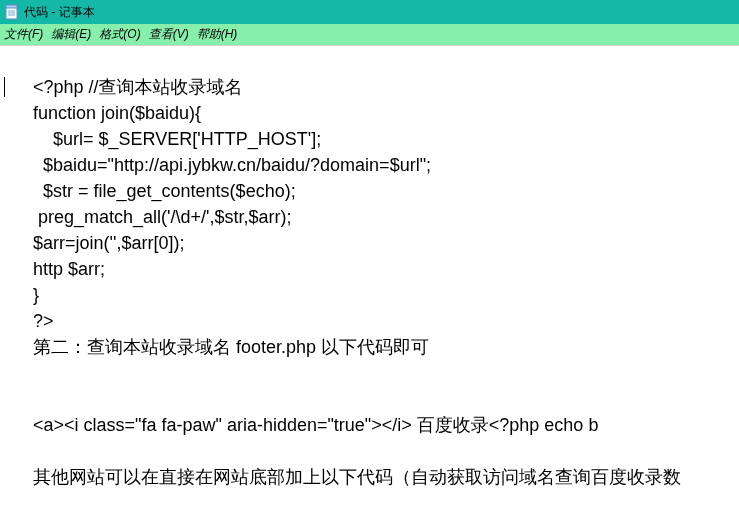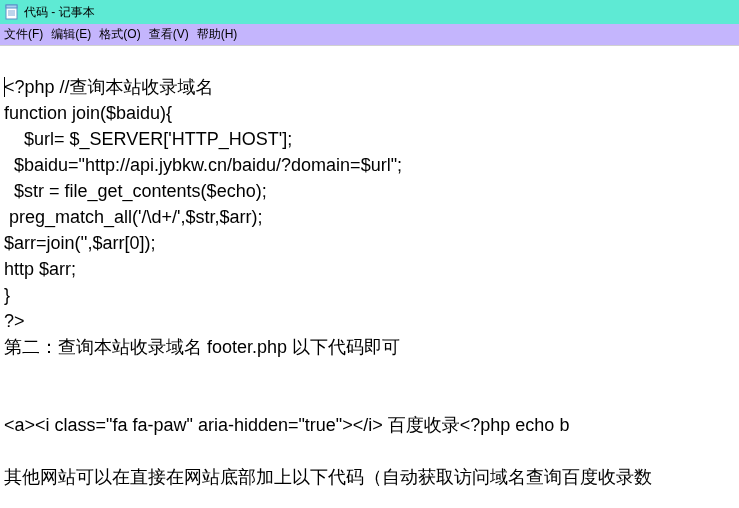--- a/index.html
+++ b/index.html
@@ -1,24 +1,24 @@
 <!DOCTYPE html>
 <html><head>
   <meta charset="utf-8">
   <style>
     * { margin: 0; padding: 0; box-sizing: border-box; }
     body { font-family: "Microsoft YaHei", "SimSun", Arial, sans-serif; background: #fff; width: 739px; height: 508px; overflow: hidden; }
-    .titlebar { height: 24px; display: flex; align-items: center; padding: 2px 4px; background: #5eead4; border-bottom: 0; }
+    .titlebar { height: 24px; display: flex; align-items: center; padding: 2px 4px; background: #14b8a6; border-bottom: 0; }
     .titlebar .icon { width: 16px; height: 16px; margin-right: 4px; display: inline-flex; }
     .titlebar .title { font-size: 12px; color: #000; }
-    .menubar { height: 22px; display: flex; align-items: center; padding: 0 4px; gap: 8px; border-bottom: 1px solid #d0d0d0; background: #c4b5fd; }
+    .menubar { height: 22px; display: flex; align-items: center; padding: 0 4px; gap: 8px; border-bottom: 1px solid #d0d0d0; background: #86efac; font-style: italic; }
     .menubar .menu-item { font-size: 12px; color: #000; cursor: default; }
     .editor { padding: 2px 4px; font-family: Arial, "Microsoft YaHei", sans-serif; font-size: 18px; line-height: 26px; color: #000; white-space: pre; position: relative; }
     .caret { display: inline-block; width: 1px; height: 20px; background: #000; vertical-align: text-bottom; margin-right: -1px; }
-    .line { white-space: pre; }
+    .line { white-space: pre; padding-left: 29px; }
   </style>
 </head>
 <body>
 
 <div class="titlebar">
   <span class="icon">
     <svg viewBox="0 0 16 16" width="16" height="16">
       <rect x="2" y="1" width="11" height="14" fill="#fff" stroke="#5a8fc7" stroke-width="1"></rect>
       <rect x="2" y="1" width="11" height="3" fill="#a8d0f0" stroke="#5a8fc7" stroke-width="1"></rect>
       <line x1="4" y1="7" x2="11" y2="7" stroke="#7aa8d8" stroke-width="1"></line>

